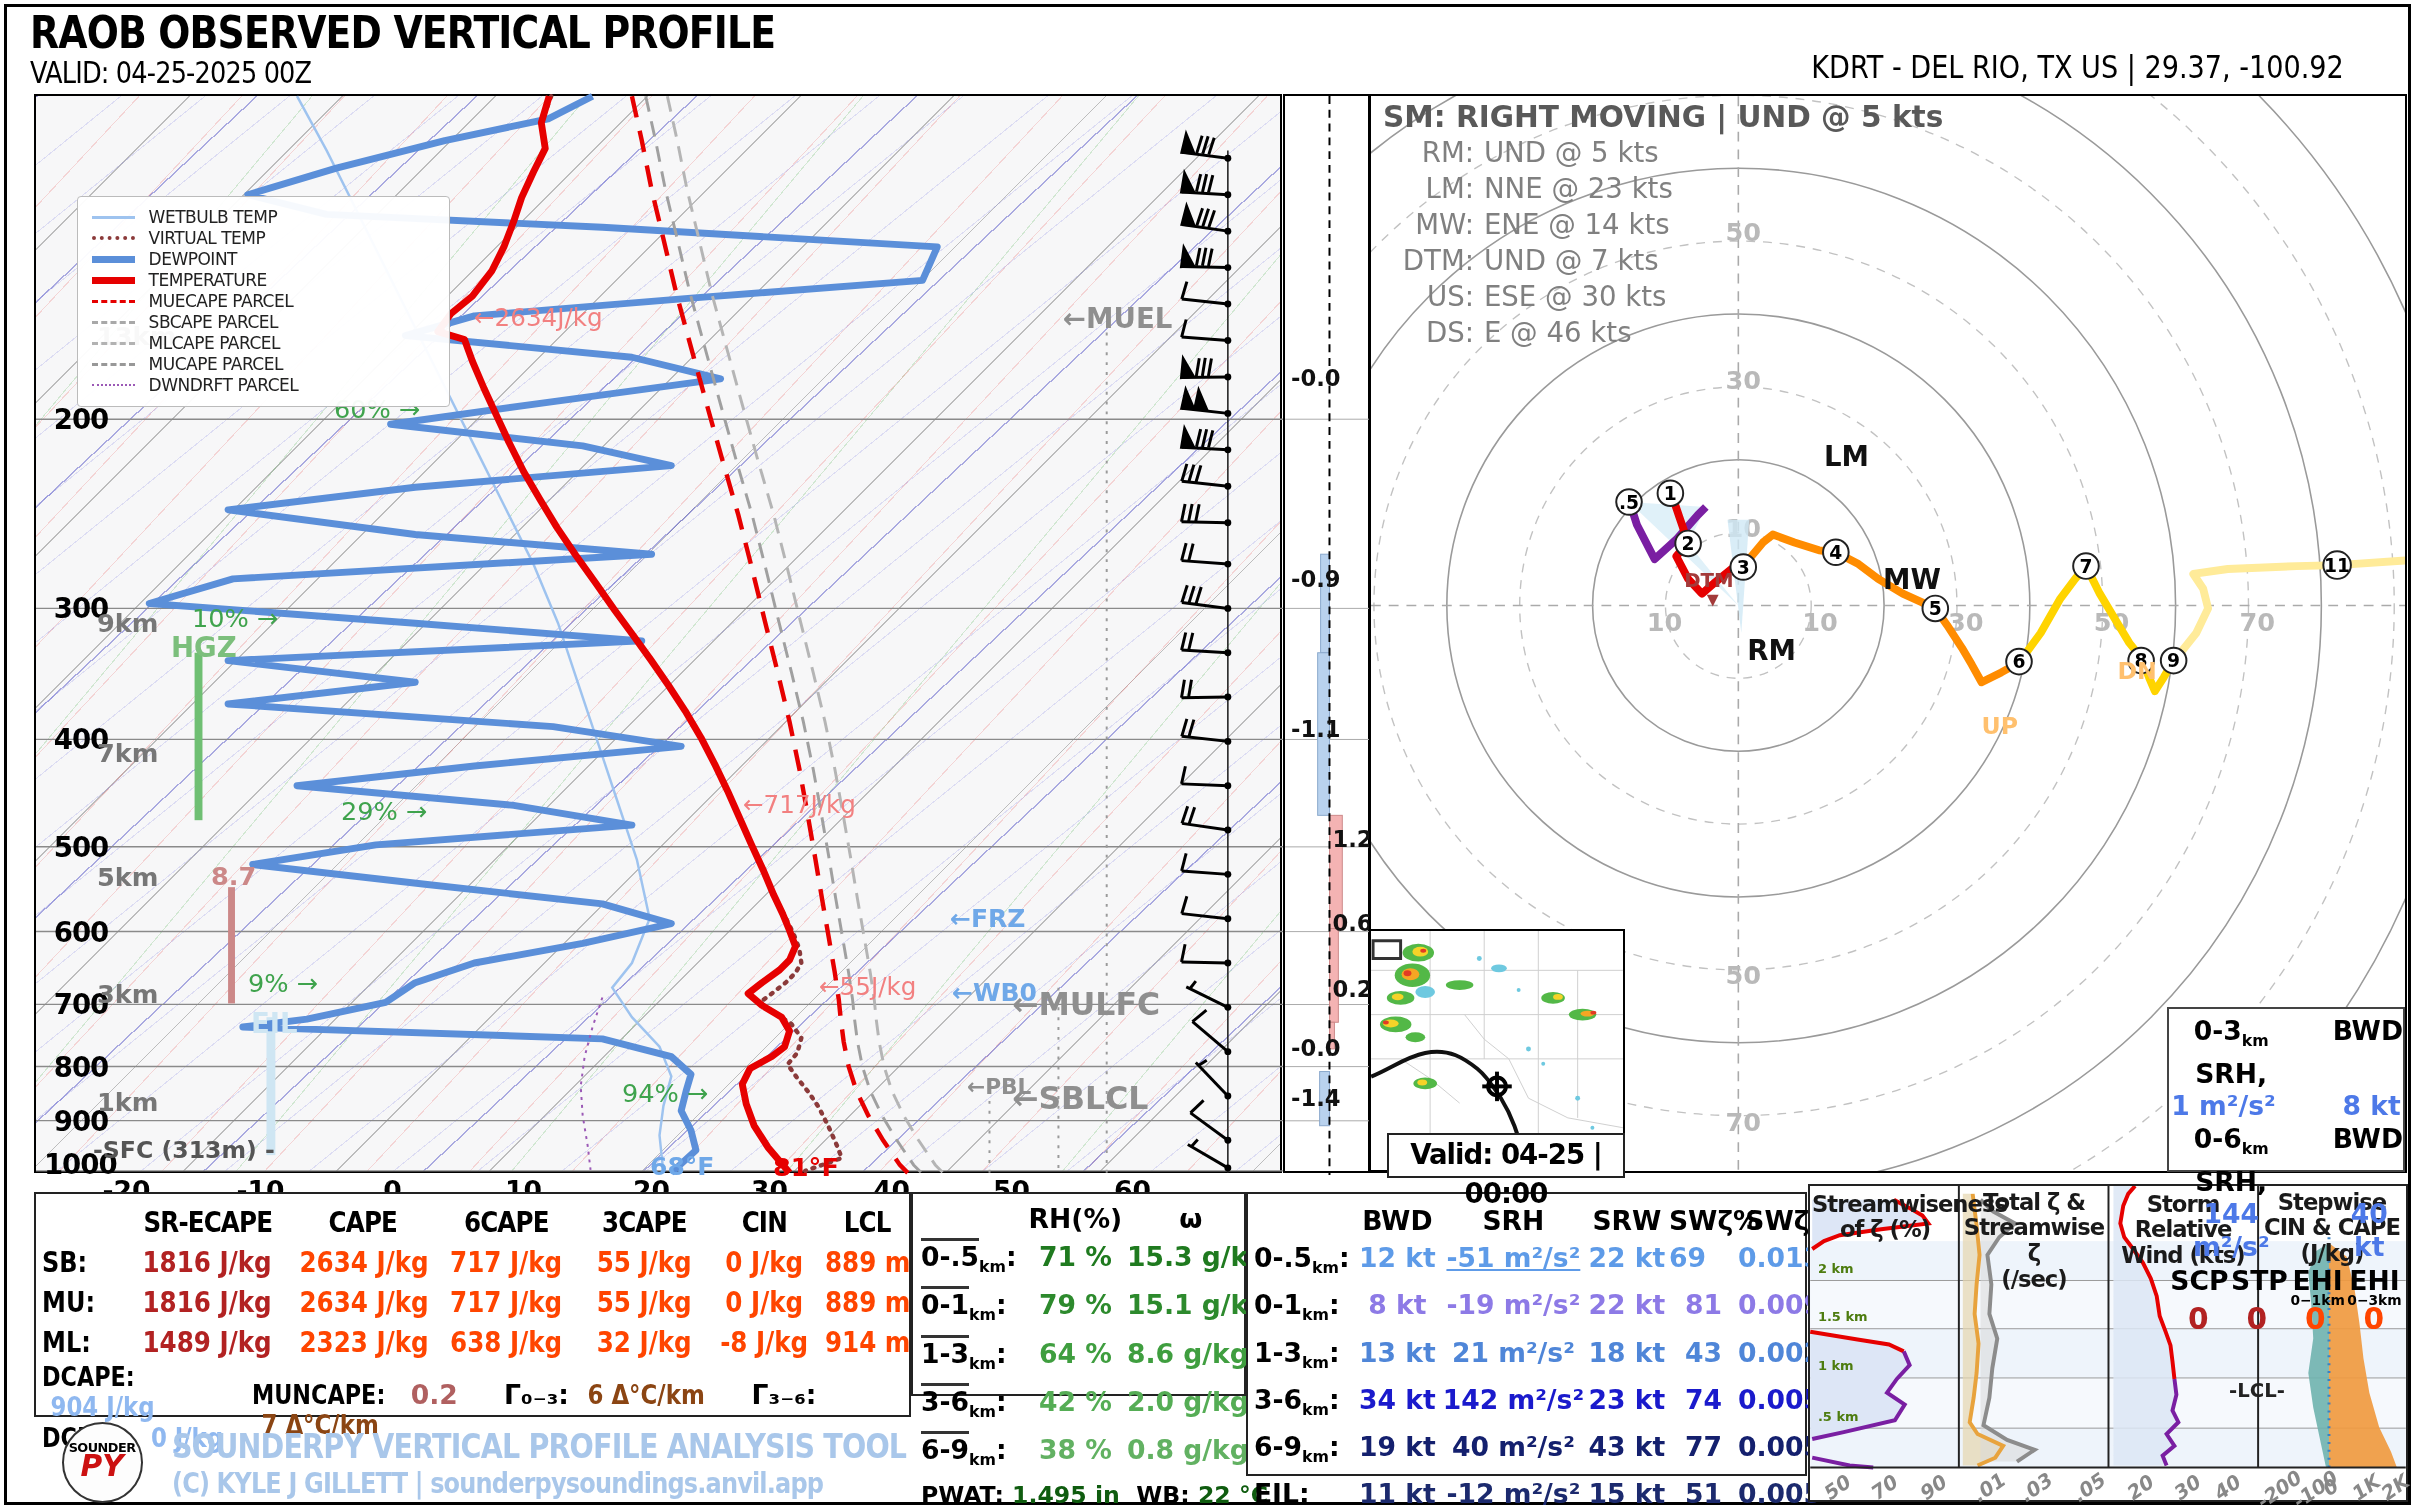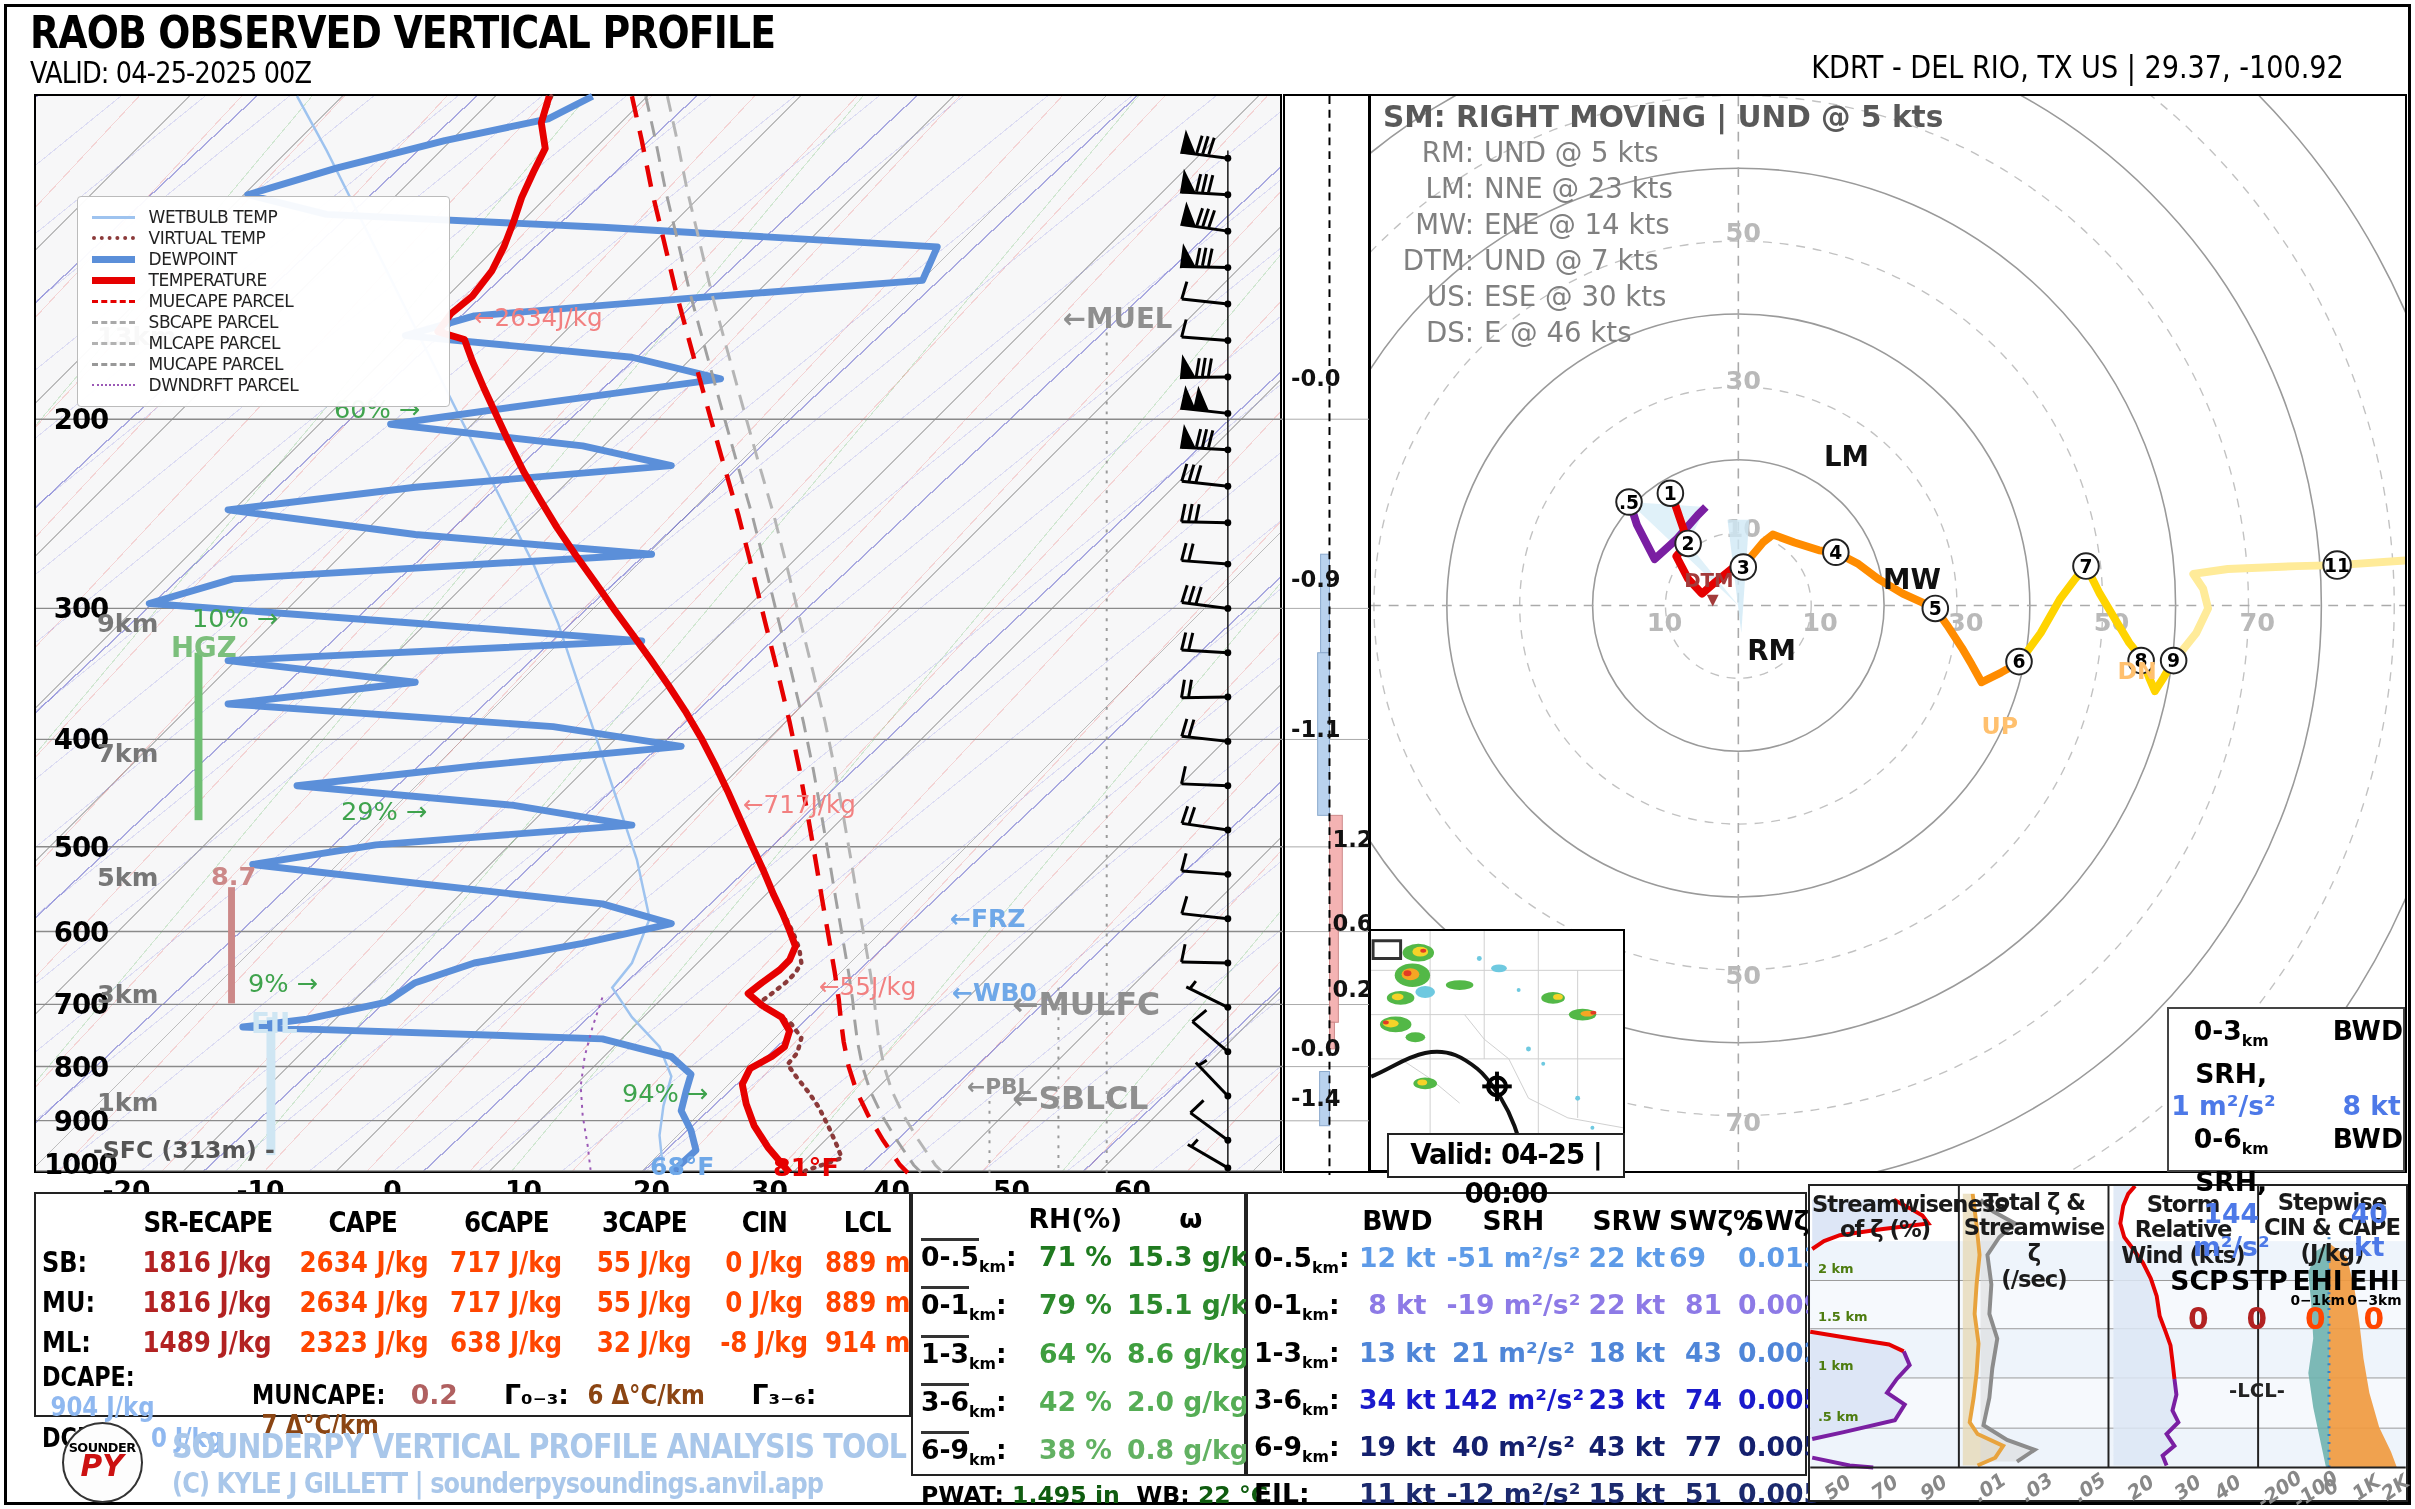--- a/index.html
+++ b/index.html
@@ -83,21 +83,21 @@
   .tgrid div{font-size:28.6px;line-height:40px;white-space:nowrap;}
   .thead{text-align:center;letter-spacing:-1px;}
   .tlab{color:#000;}
   .vsre{color:#b22222;}
   .vcape{color:#ff4500;}
   .tfoot{display:flex;padding-left:5.9px;line-height:30.5px;font-size:26.6px;}
   .vlite{color:#8fb8f0;}
   .vmun{color:#b06060;}
   .vbrown{color:#8b4513;}
 
-  .rhbox{left:911px;top:1192px;width:335px;height:284px;}
+  .rhbox{left:911px;top:1192px;width:335px;height:204px;}
   .rhg{display:grid;grid-template-columns:103px 103px 128px;padding:5.9px 0 0 7.9px;font-weight:bold;}
   .rhg div{font-size:26.6px;line-height:38px;white-space:nowrap;}
   .rh0{color:#1f7a1f}.rh1{color:#2d8a2d}.rh2{color:#3f9e3f}.rh3{color:#55ad55}.rh4{color:#62b162}
   .rhfoot{display:flex;font-size:23.6px;font-weight:bold;line-height:32.5px;padding-left:7.9px;white-space:nowrap;}
   .dgrn{color:#0f5c0f;}
   .mbar{border-top:3px solid #333;}
   sub.km{font-size:15.8px;font-weight:bold;}
 
   .shear{left:1246px;top:1192px;width:561px;height:284px;}
   .shg{display:grid;grid-template-columns:99px 89px 143px 84px 69px 79px;padding:7.9px 0 0 5.9px;font-weight:bold;}
@@ -647,21 +647,21 @@
   <div class="shg">
     <div></div>
     <div style="text-align:center;">BWD</div>
     <div style="text-align:center;">SRH</div>
     <div style="text-align:center;">SRW</div>
     <div style="text-align:center;">SWζ%</div>
     <div style="text-align:center;">SWζ</div>
 
     <div><span>0-.5</span><sub class="km">km</sub>:</div>
     <div class="sr0" style="text-align:center;">12 kt</div>
-    <div class="sr0" style="text-align:center;">-51 m²/s²</div>
+    <div class="sr0" style="text-align:center;text-decoration:underline;">-51 m²/s²</div>
     <div class="sr0" style="text-align:center;">22 kt</div>
     <div class="sr0" style="text-align:left;">69</div>
     <div class="sr0" style="text-align:center;">0.013</div>
 
     <div><span>0-1</span><sub class="km">km</sub>:</div>
     <div class="sr1" style="text-align:center;">8 kt</div>
     <div class="sr1" style="text-align:center;">-19 m²/s²</div>
     <div class="sr1" style="text-align:center;">22 kt</div>
     <div class="sr1" style="text-align:center;">81</div>
     <div class="sr1" style="text-align:center;">0.009</div>

